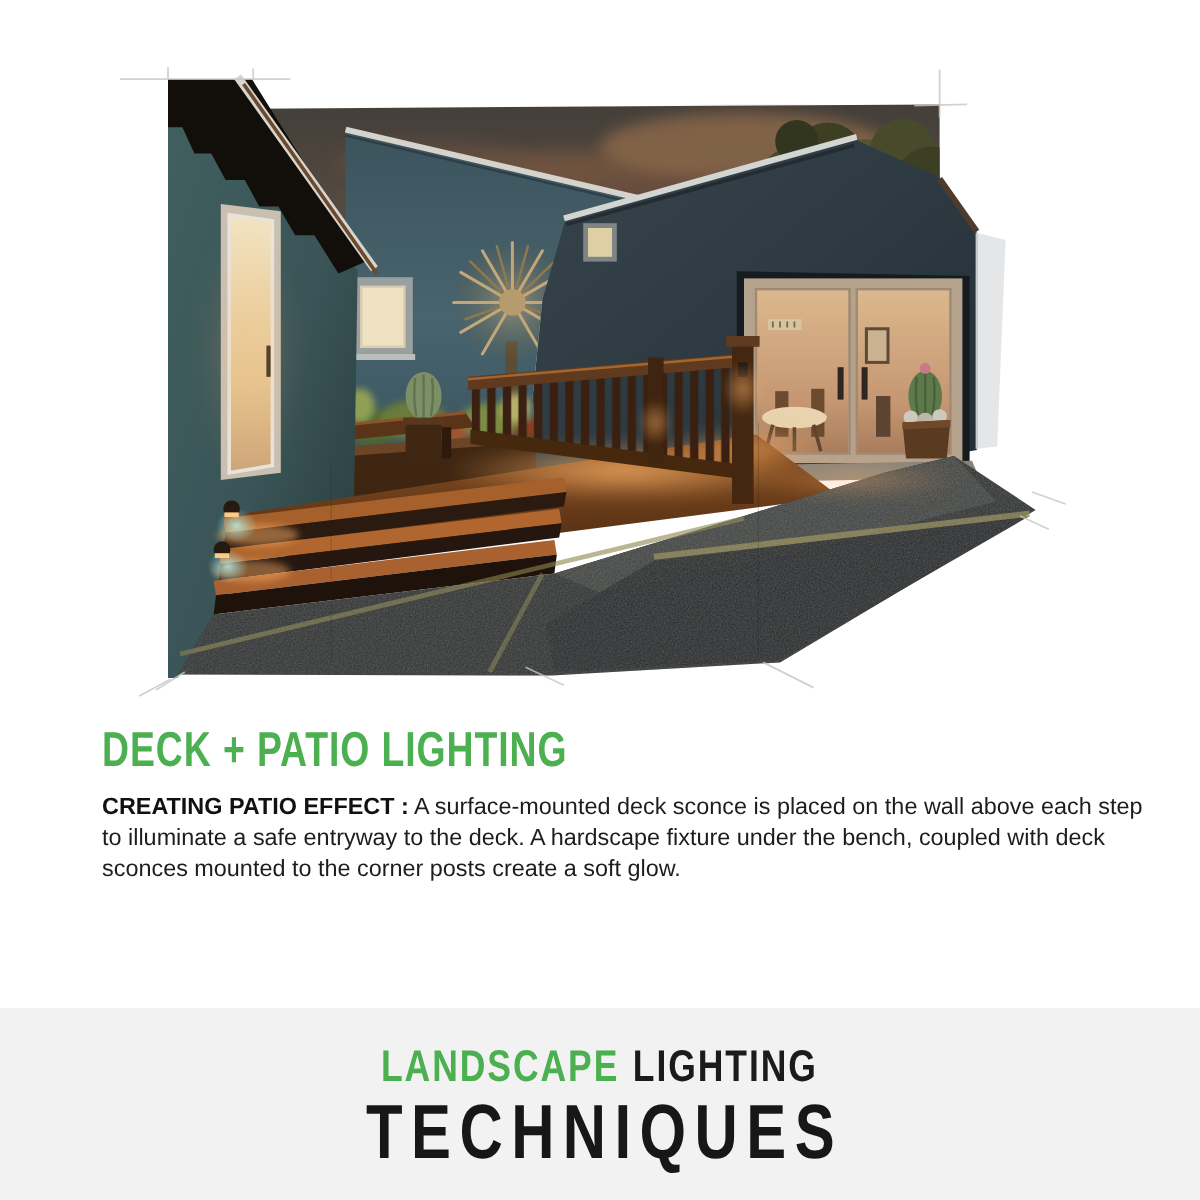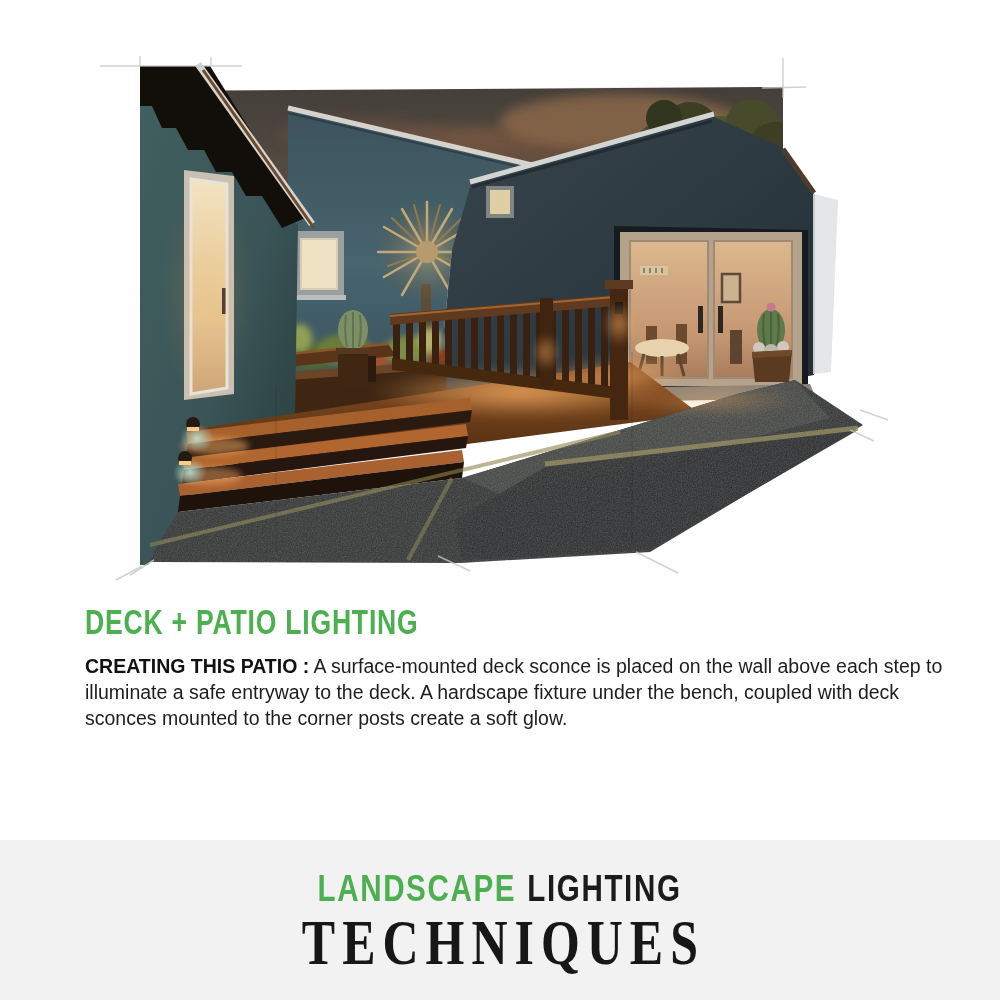--- a/index.html
+++ b/index.html
@@ -1,28 +1,28 @@
 <!DOCTYPE html>
 <html><head>
 <meta charset="utf-8">
 <style>
   html,body{margin:0;padding:0;background:#ffffff;}
   body{width:1000px;height:1000px;font-family:"Liberation Sans",sans-serif;position:relative;overflow:hidden;}
   .page{position:absolute;inset:0;background:#ffffff;}
   .art{position:absolute;left:0;top:0;width:1000px;height:600px;}
   .copy{position:absolute;left:85px;top:604px;width:868px;}
-  .title{color:#4caf50;font-size:35px;font-weight:bold;margin:0 0 14px 0;line-height:1;}
+  .title{color:#4caf50;font-size:41px;font-weight:bold;margin:0 0 14px 0;line-height:1;}
   .cond{display:inline-block;transform:scaleX(0.76);transform-origin:left center;white-space:nowrap;letter-spacing:1px;}
   .body-p{font-size:19.5px;line-height:26px;color:#1d1d1d;margin:0 0 14px 0;}
   .body-p strong{font-weight:bold;color:#111;}
   .footer{position:absolute;left:0;top:840px;width:1000px;height:186px;background:#f2f2f2;text-align:center;}
   .brand-line1{margin-top:30px;font-size:37px;font-weight:bold;line-height:1;color:#1b1b1b;}
   .cond-c{display:inline-block;transform:scaleX(0.8);transform-origin:center;white-space:nowrap;letter-spacing:2px;}
   .brand-green{color:#4caf50;margin-right:14px;}
-  .brand-line2{margin-top:4px;font-size:64px;font-weight:bold;line-height:1;color:#171717;font-family:Liberation Serif, serif;}
+  .brand-line2{margin-top:4px;font-size:64px;font-weight:bold;line-height:1;color:#171717;}
   .cond-t{display:inline-block;transform:scaleX(0.78);transform-origin:center;white-space:nowrap;letter-spacing:9px;text-indent:9px;}
   svg{display:block;}
 </style>
 </head>
 <body>
 
 <div class="page">
 
   <div class="art">
   <svg width="1000" height="600" viewBox="0 0 1000 600">
@@ -322,21 +322,21 @@
       <line x1="438" y1="556" x2="470" y2="571"></line>
       <line x1="636" y1="552" x2="678" y2="573"></line>
       <line x1="142" y1="566" x2="116" y2="580"></line>
       <line x1="154" y1="560" x2="130" y2="575"></line>
     </g>
   </svg>
   </div>
 
   <section class="copy">
     <h1 class="title"><span class="cond">DECK + PATIO LIGHTING</span></h1>
-    <p class="body-p"><strong>CREATING THIS PATIO :</strong> <span>A surface-mounted deck sconce is placed on the wall above each step to illuminate a safe entryway to the deck. A hardscape fixture under the bench, coupled with deck sconces mounted to the corner posts create a soft glow.</span></p>
+    <p class="body-p"><strong>CREATING PATIO EFFECT :</strong> <span>A surface-mounted deck sconce is placed on the wall above each step to illuminate a safe entryway to the deck. A hardscape fixture under the bench, coupled with deck sconces mounted to the corner posts create a soft glow.</span></p>
   </section>
 
   <footer class="footer">
     <div class="brand-line1">
       <span class="cond-c"><span class="brand-green">LANDSCAPE</span><span>LIGHTING</span></span>
     </div>
     <div class="brand-line2">
       <span class="cond-t">TECHNIQUES</span>
     </div>
   </footer>

